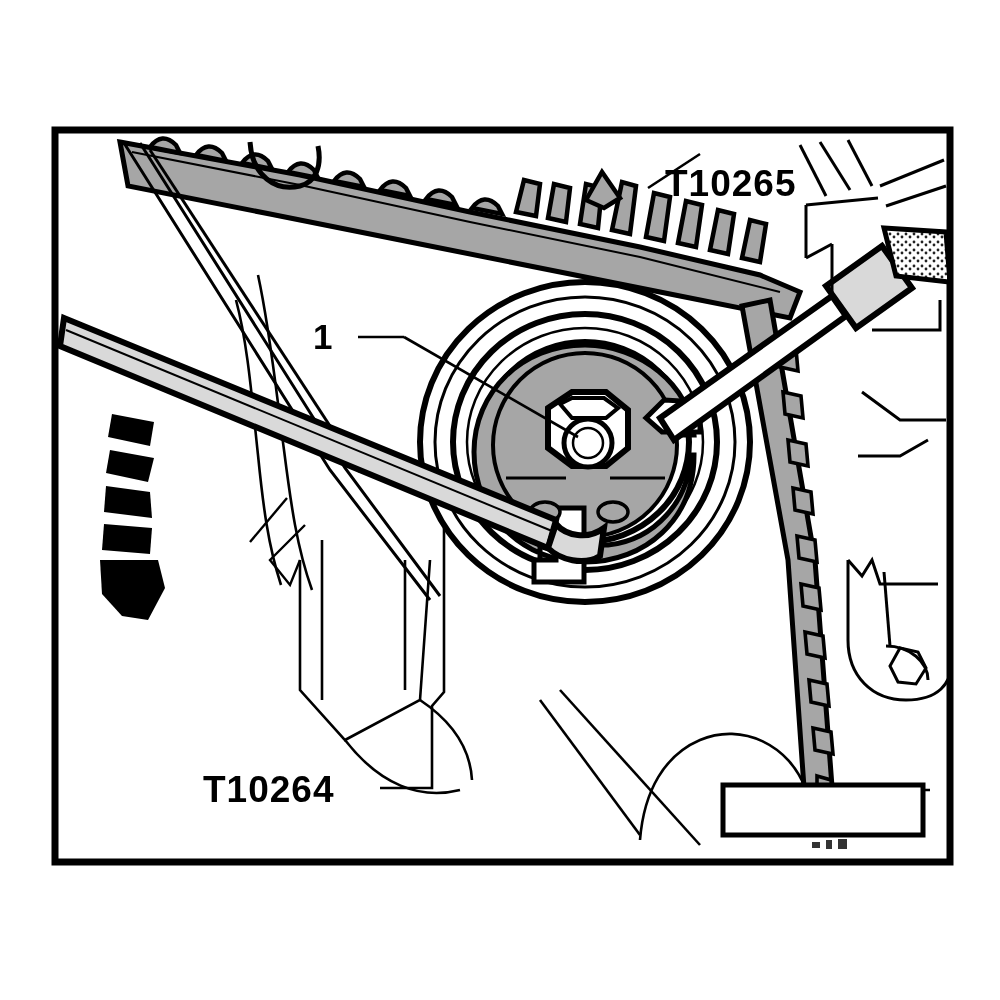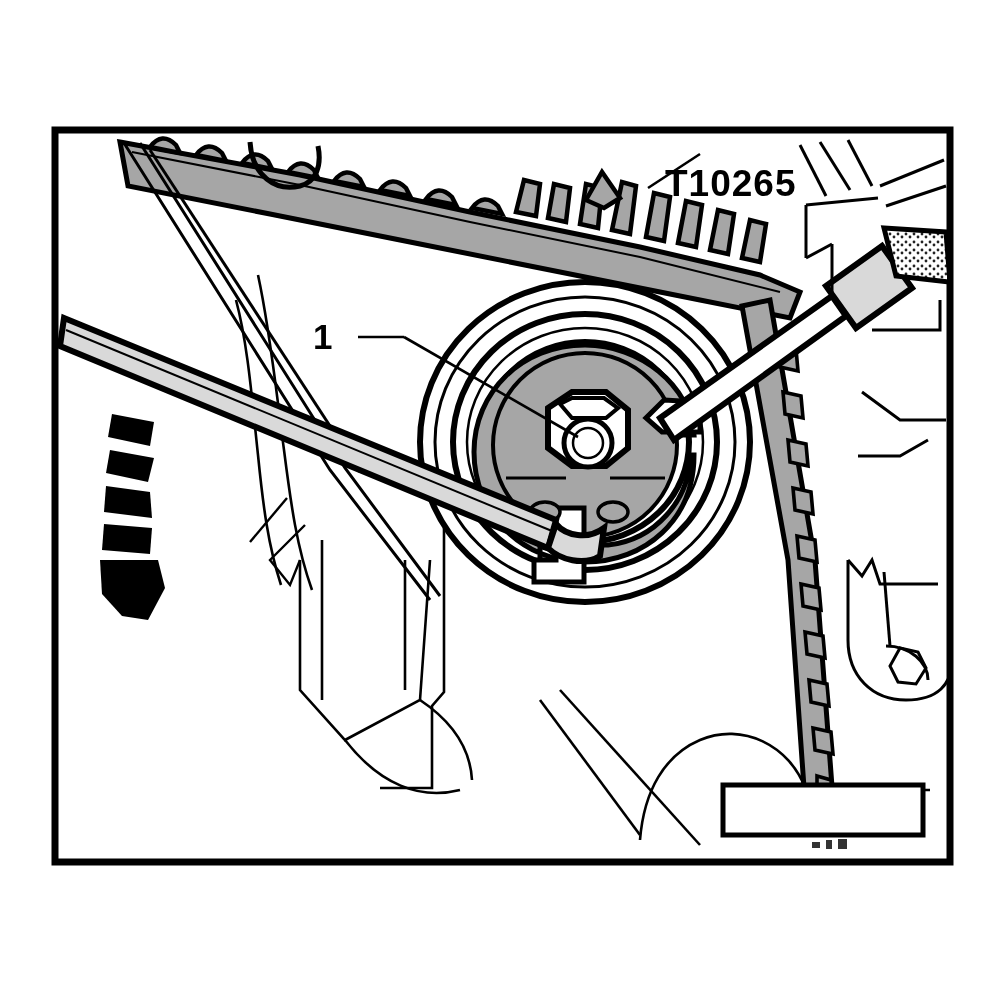--- a/index.html
+++ b/index.html
@@ -220,15 +220,16 @@
 
         <path d="M380 788 L432 788 L432 706 L444 692 L444 528"></path>
 
         <path d="M648 188 L700 154"></path>
       </g>
 
     </g>
   </svg>
 
   <div class="lbl" id="lbl-t10265">T10265</div>
+  <div class="lbl" id="lbl-t10264">T10264</div>
   <div class="lbl" id="lbl-one">1</div>
 
 </div>
 
 </body></html>

